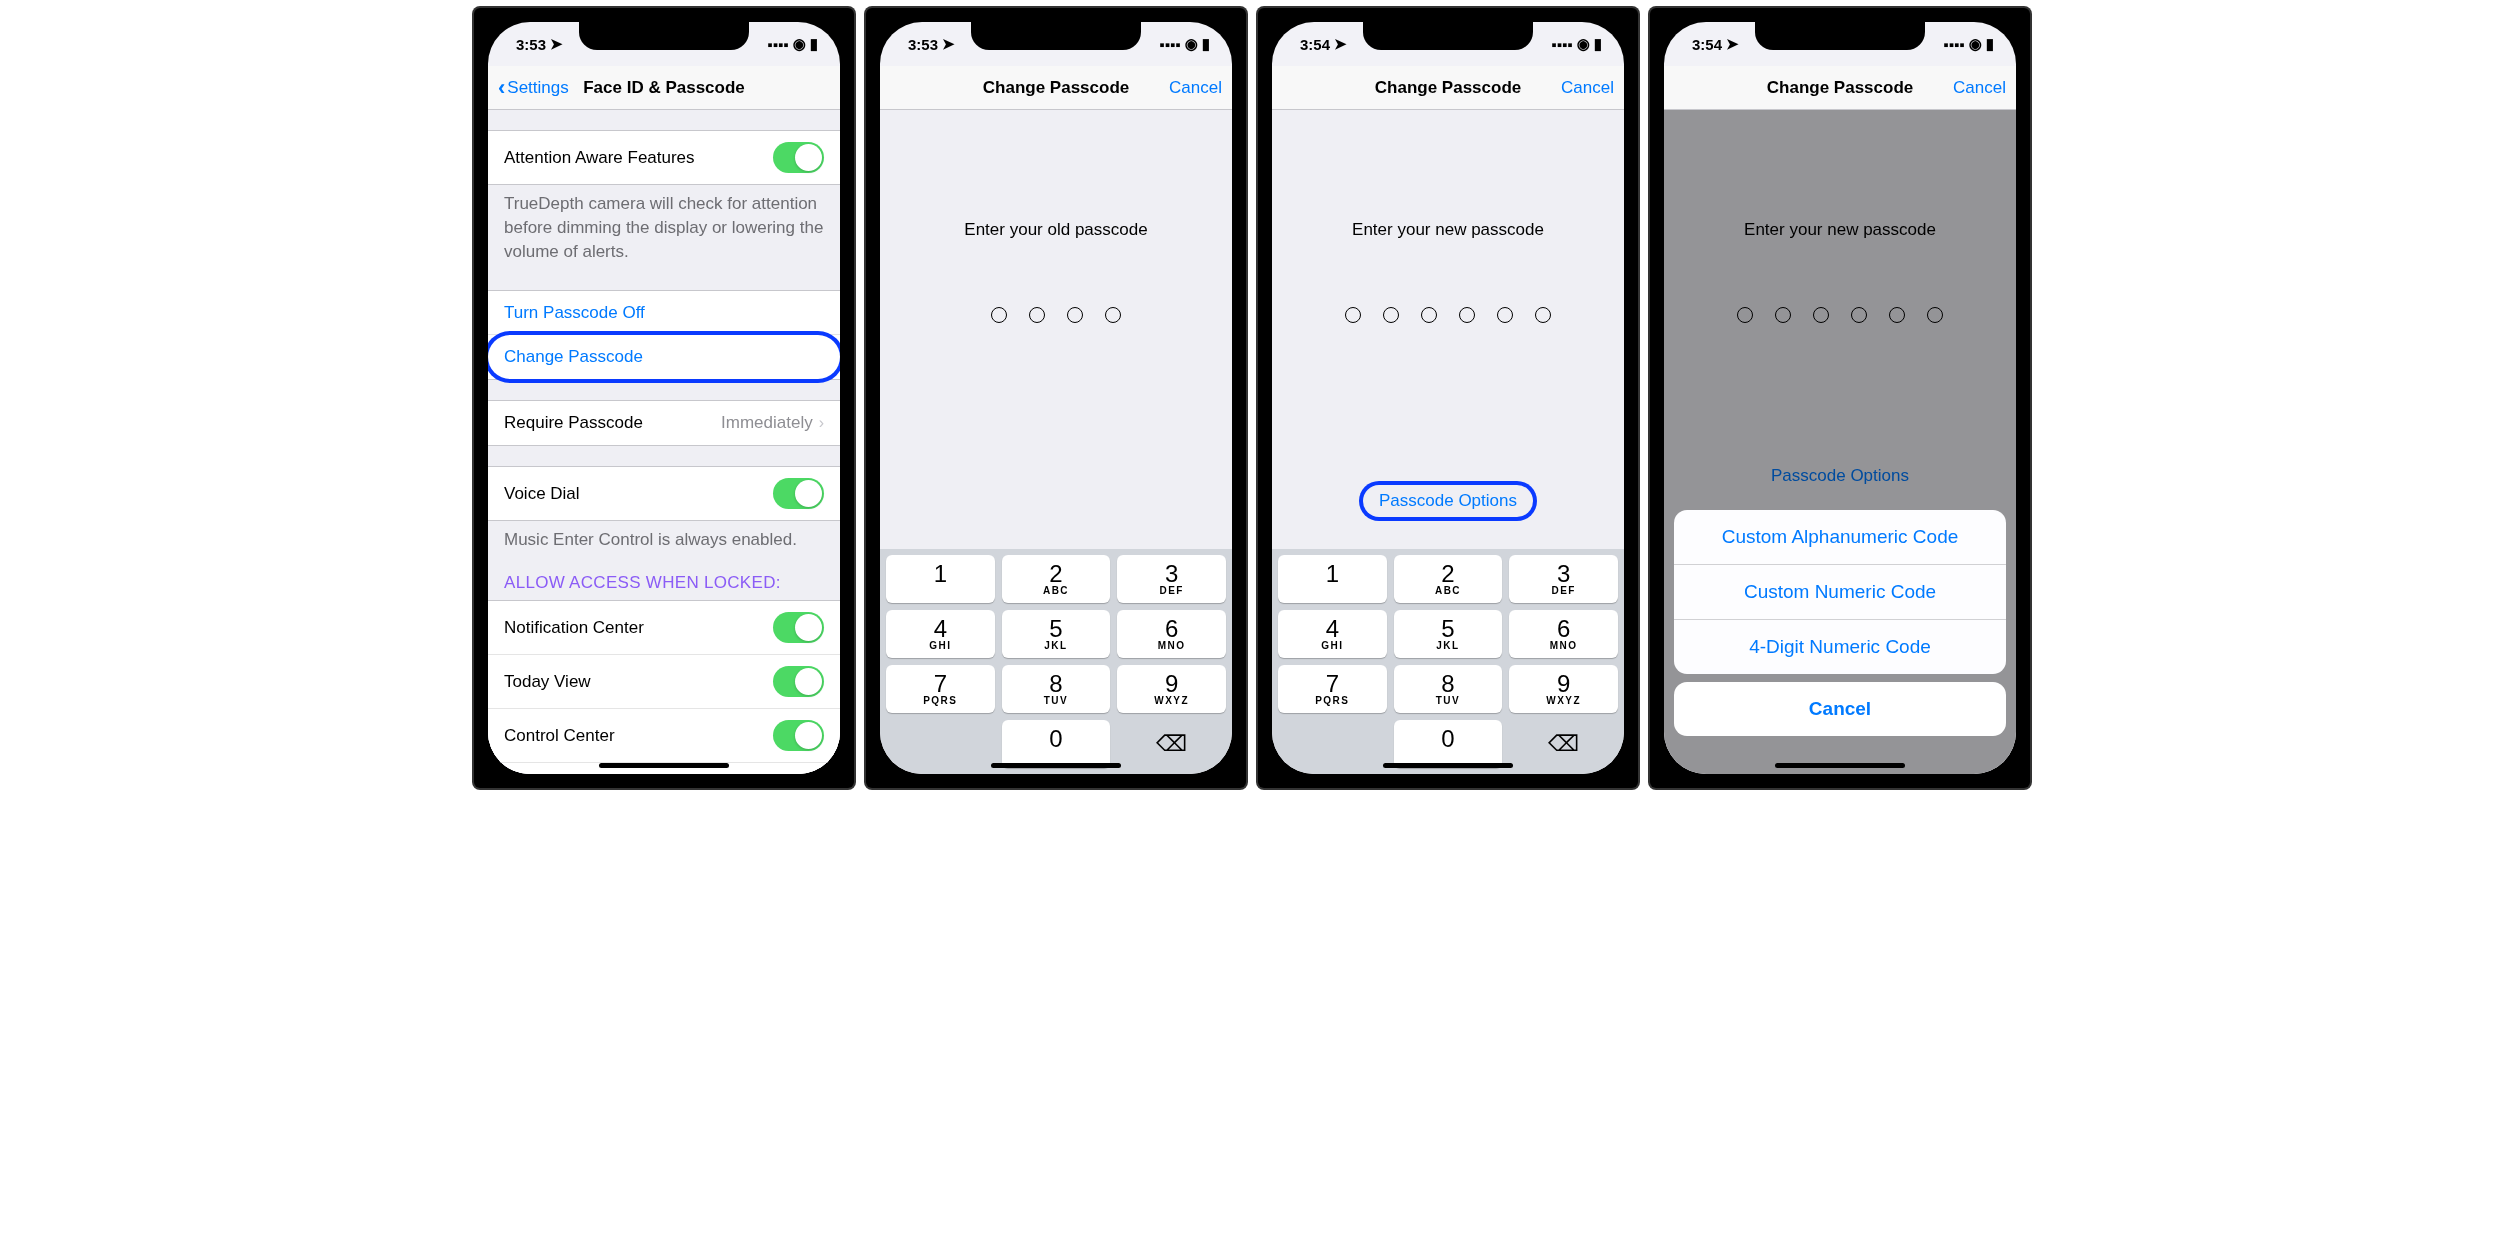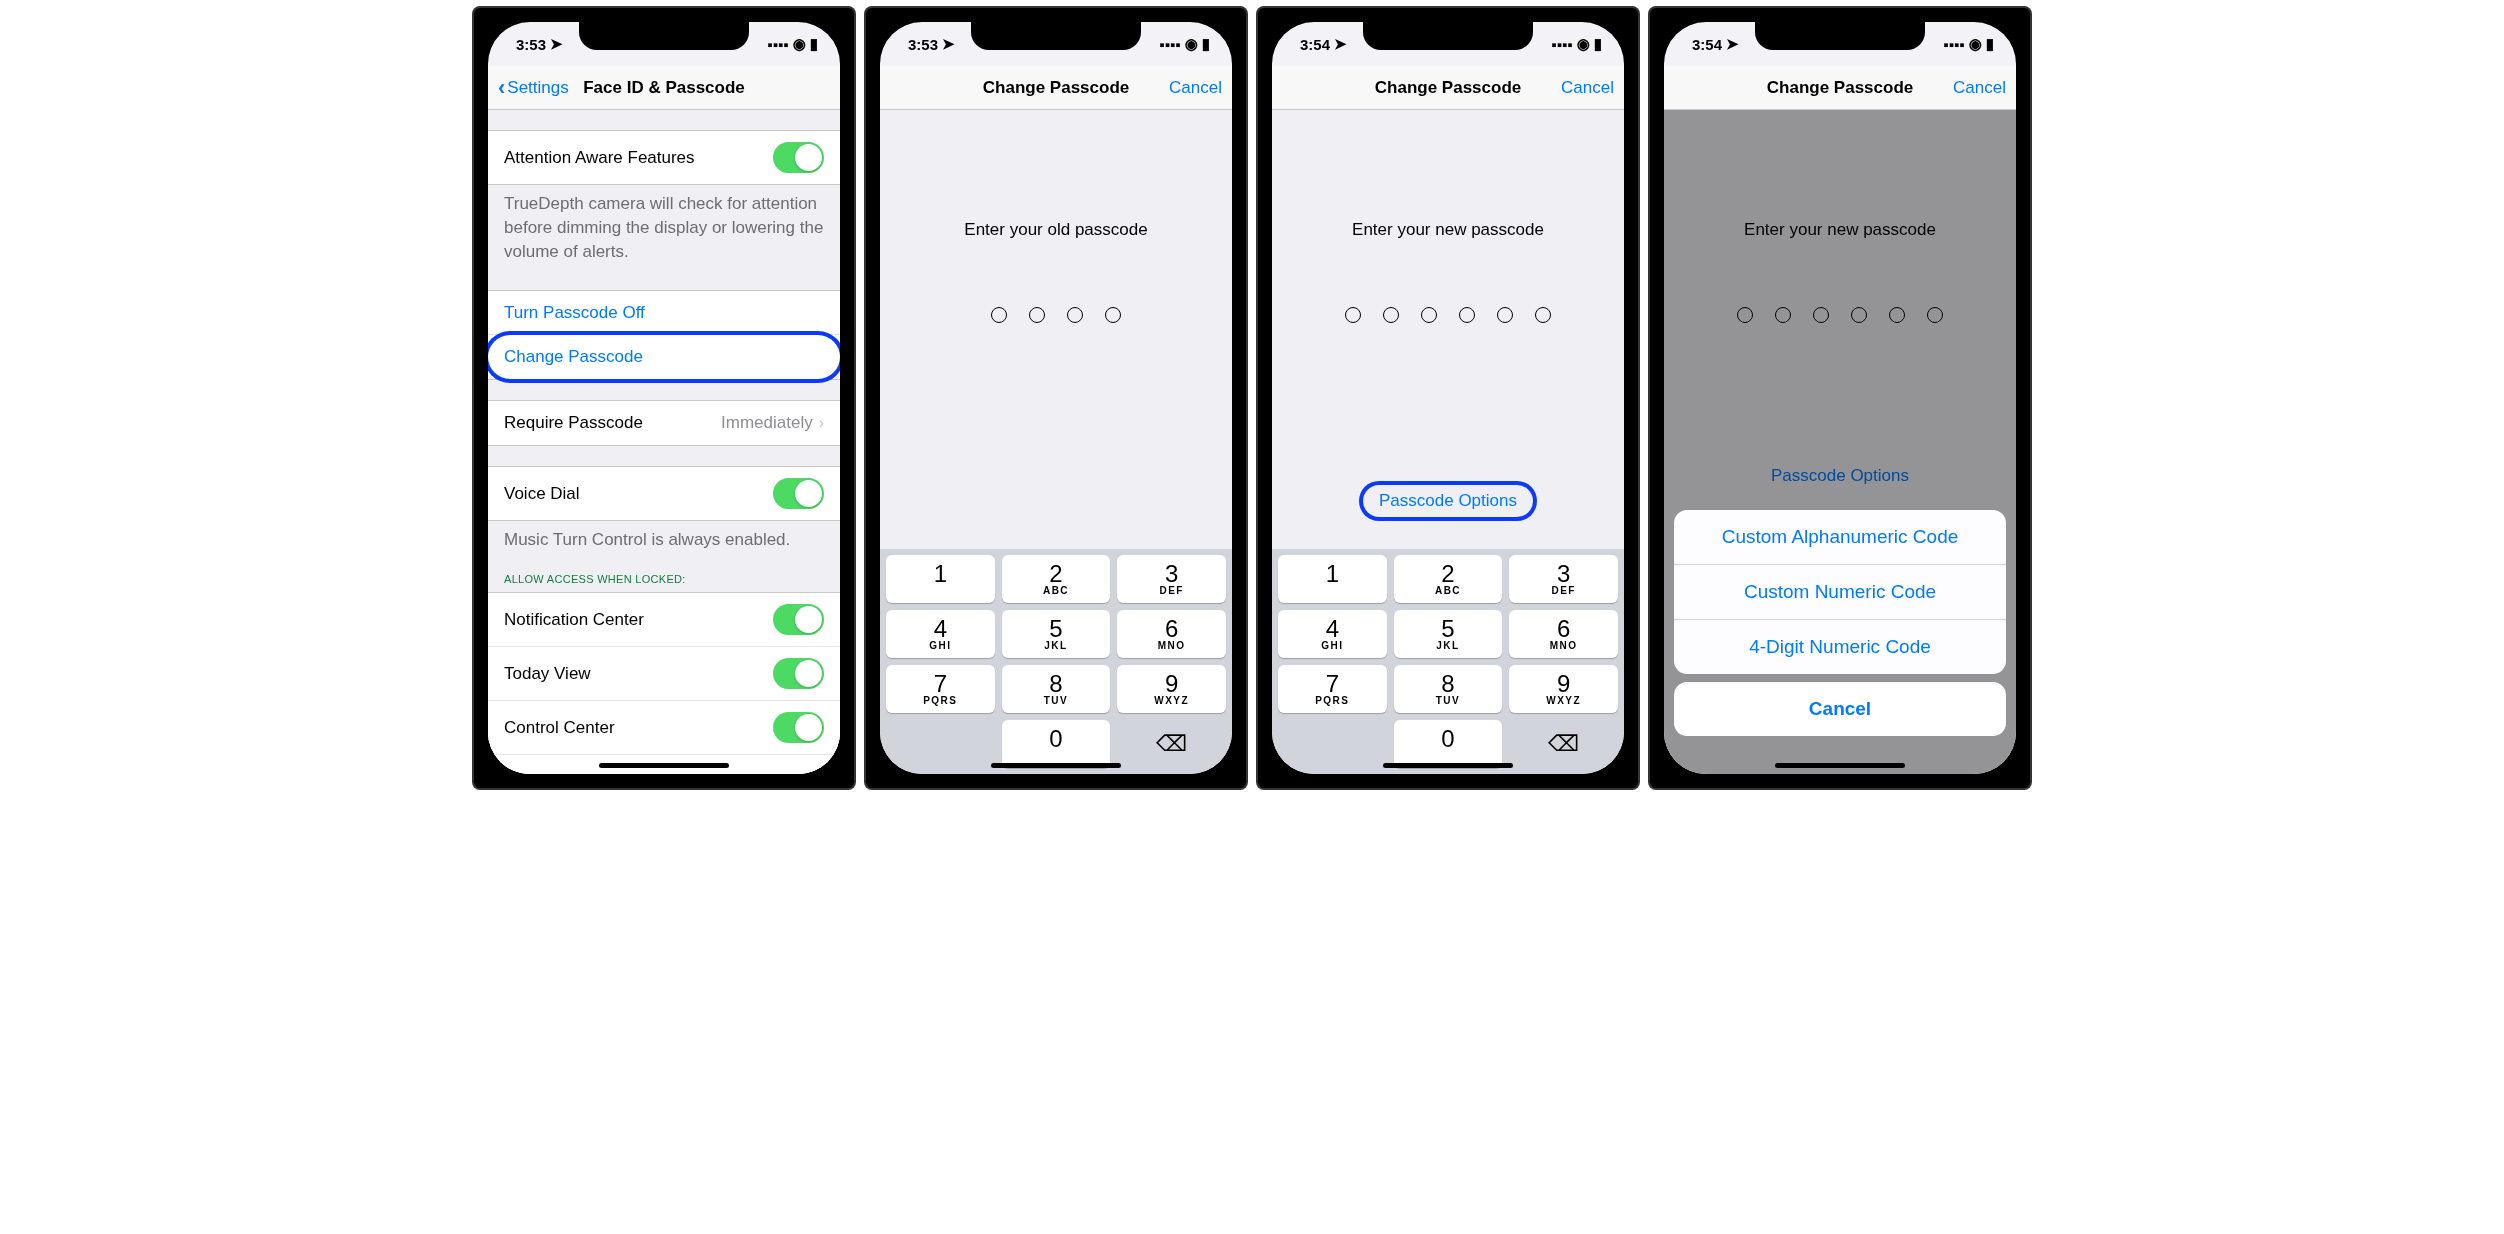--- a/index.html
+++ b/index.html
@@ -76,21 +76,21 @@
   display: flex;
   align-items: center;
   justify-content: space-between;
   font-size: 17px;
   border-bottom: 0.5px solid #e5e5e5;
   background:#fff;
 }
 .row:last-child { border-bottom:none; }
 .row .value { color:#8e8e93; display:flex; align-items:center; gap:6px; }
 .footer-text { padding:7px 16px; font-size:17px; color:#6d6d72; line-height:1.4; }
-.header-text { padding:14px 16px 7px; font-size:11px; color:#15803d; text-transform:uppercase; letter-spacing:0.3px; }
+.header-text { padding:14px 16px 7px; font-size:17px; color:#8b5cf6; text-transform:uppercase; letter-spacing:0.3px; }
 .link { color:#007aff; }
 .toggle {
   width: 51px; height: 31px;
   background: #4cd964;
   border-radius: 31px;
   position: relative;
 }
 .toggle::after {
   content:""; position:absolute;
   width:27px; height:27px;
@@ -216,21 +216,21 @@
             </span>
       </div>
     </div>
     <div class="spacer20"></div>
     <div class="row-group">
       <div class="row">
         <span>Voice Dial</span>
         <div class="toggle"></div>
       </div>
     </div>
-    <div class="footer-text">Music Turn Control is always enabled.</div>
+    <div class="footer-text">Music Enter Control is always enabled.</div>
     <div class="header-text">ALLOW ACCESS WHEN LOCKED:</div>
     <div class="row-group" id="allow-group">
           <div class="row">
             <span>Notification Center</span>
             <div class="toggle"></div>
           </div>
           <div class="row">
             <span>Today View</span>
             <div class="toggle"></div>
           </div>

